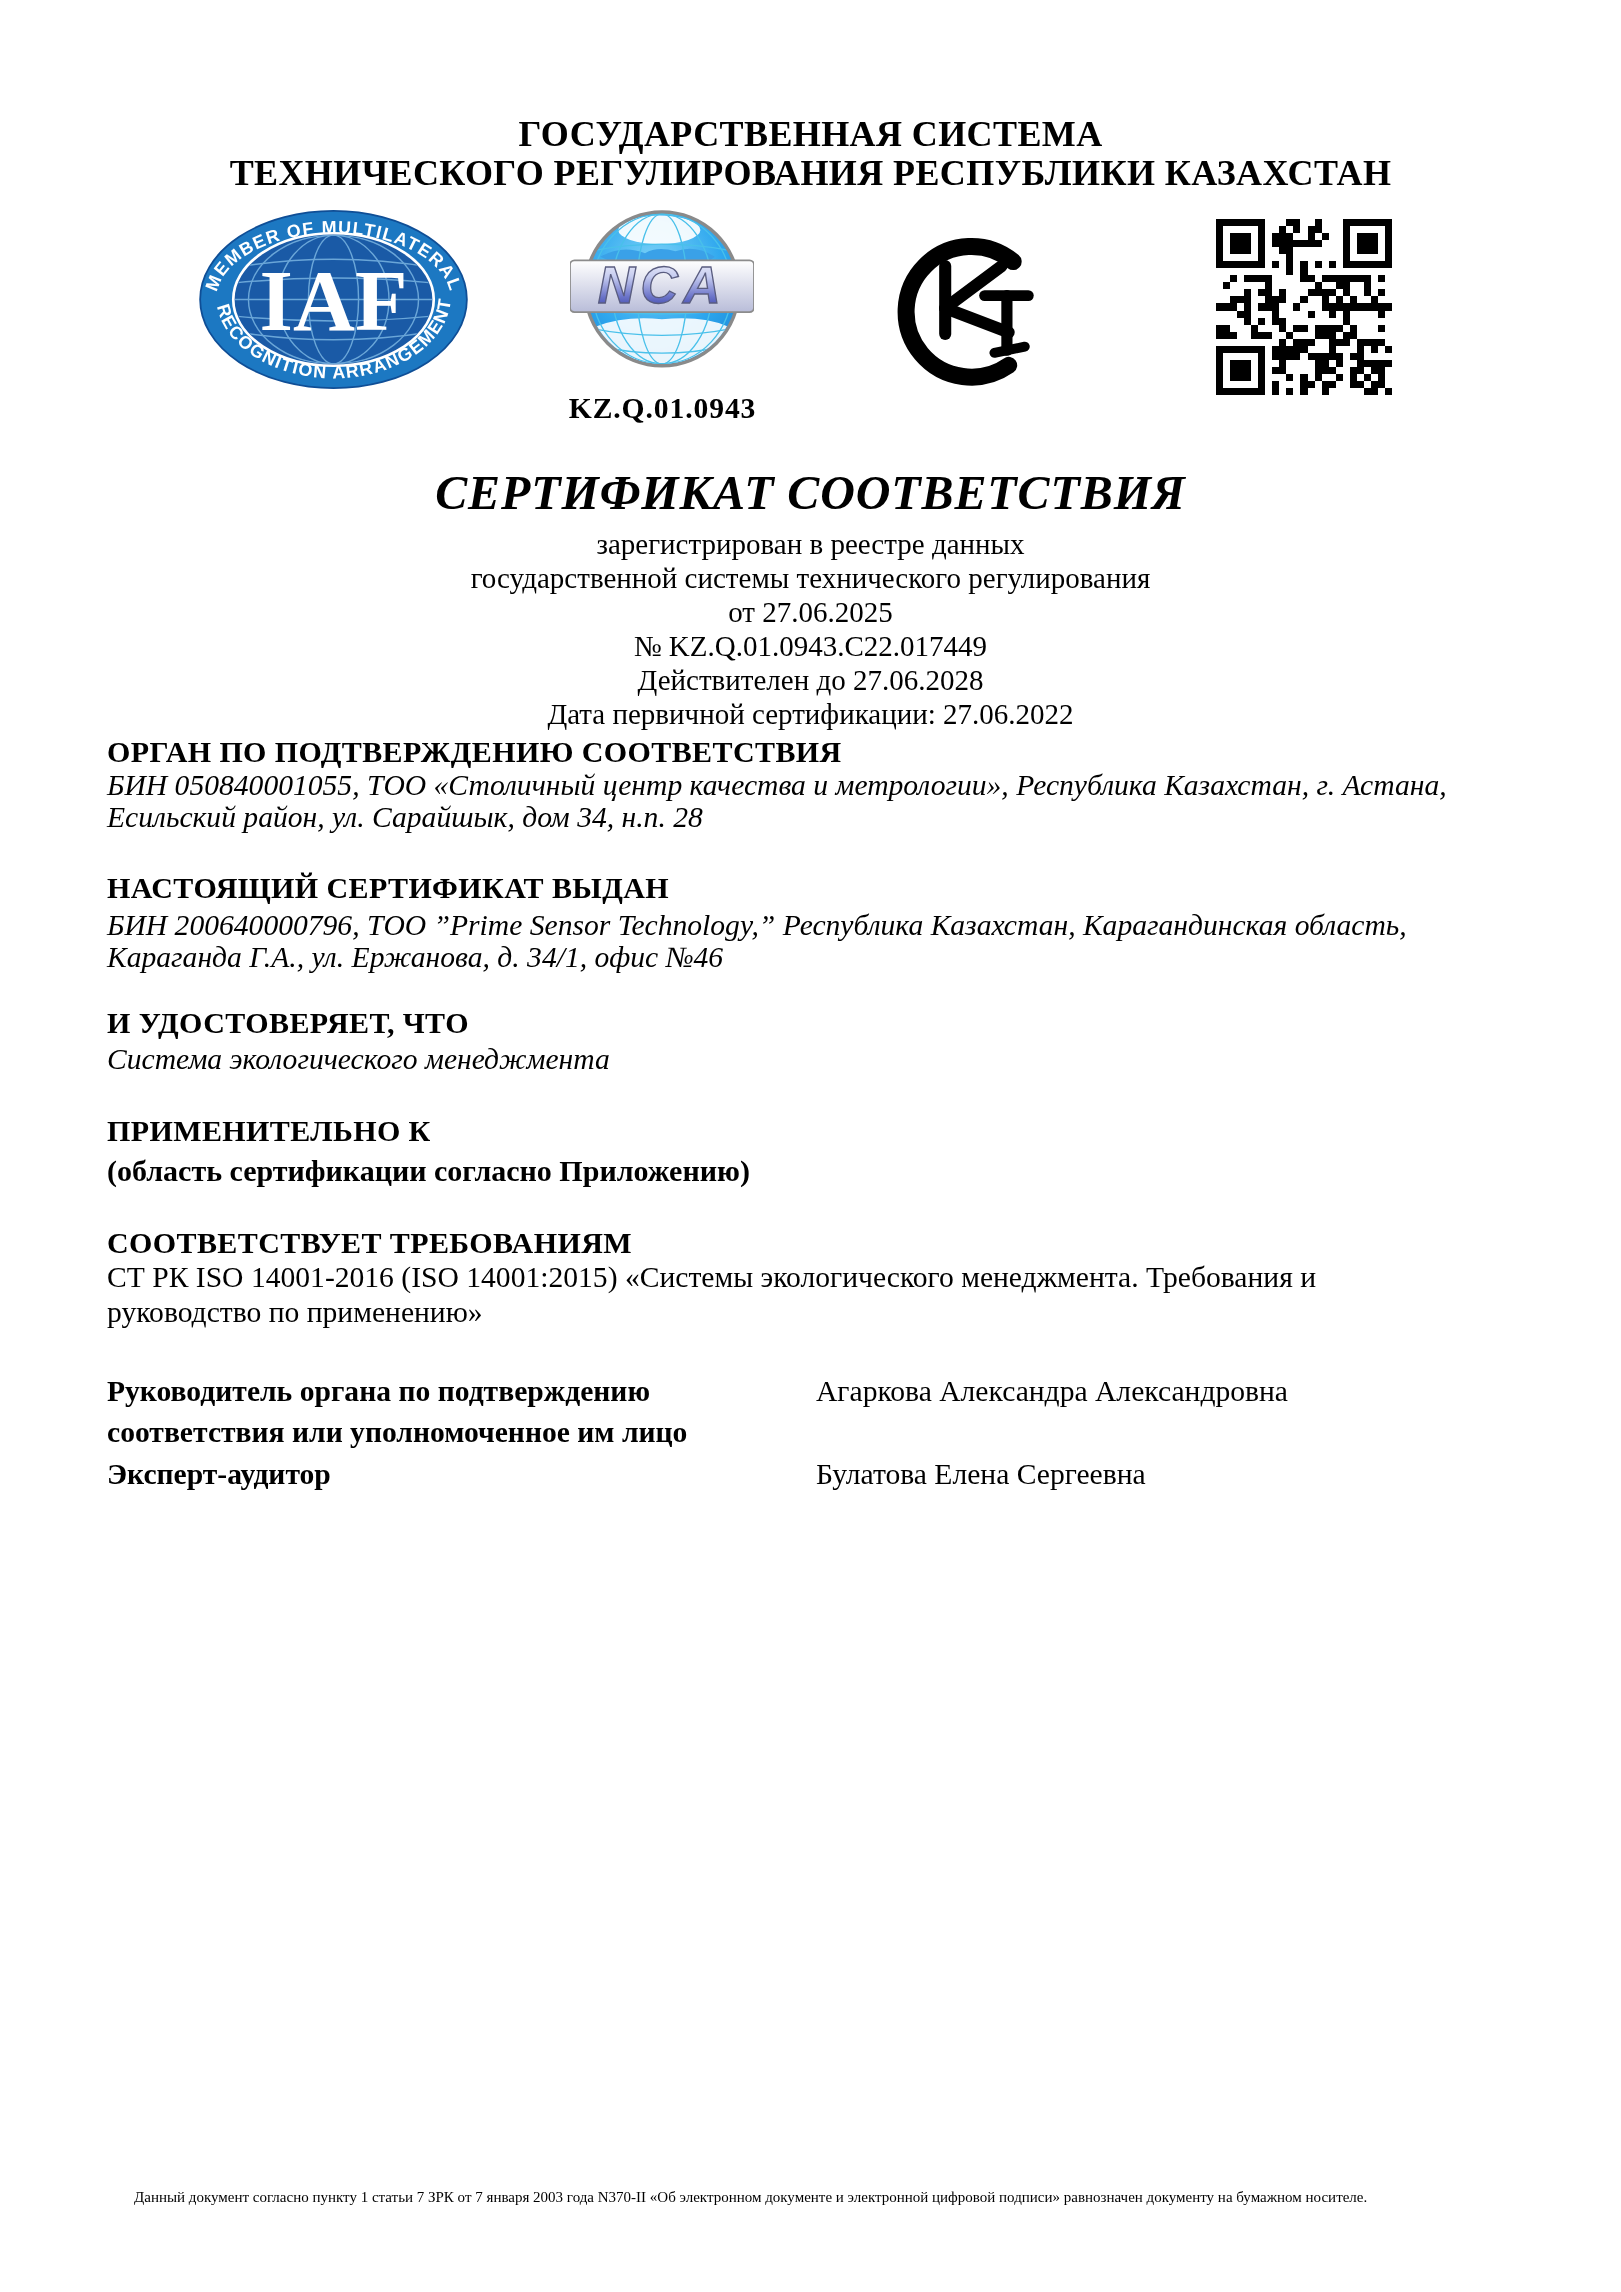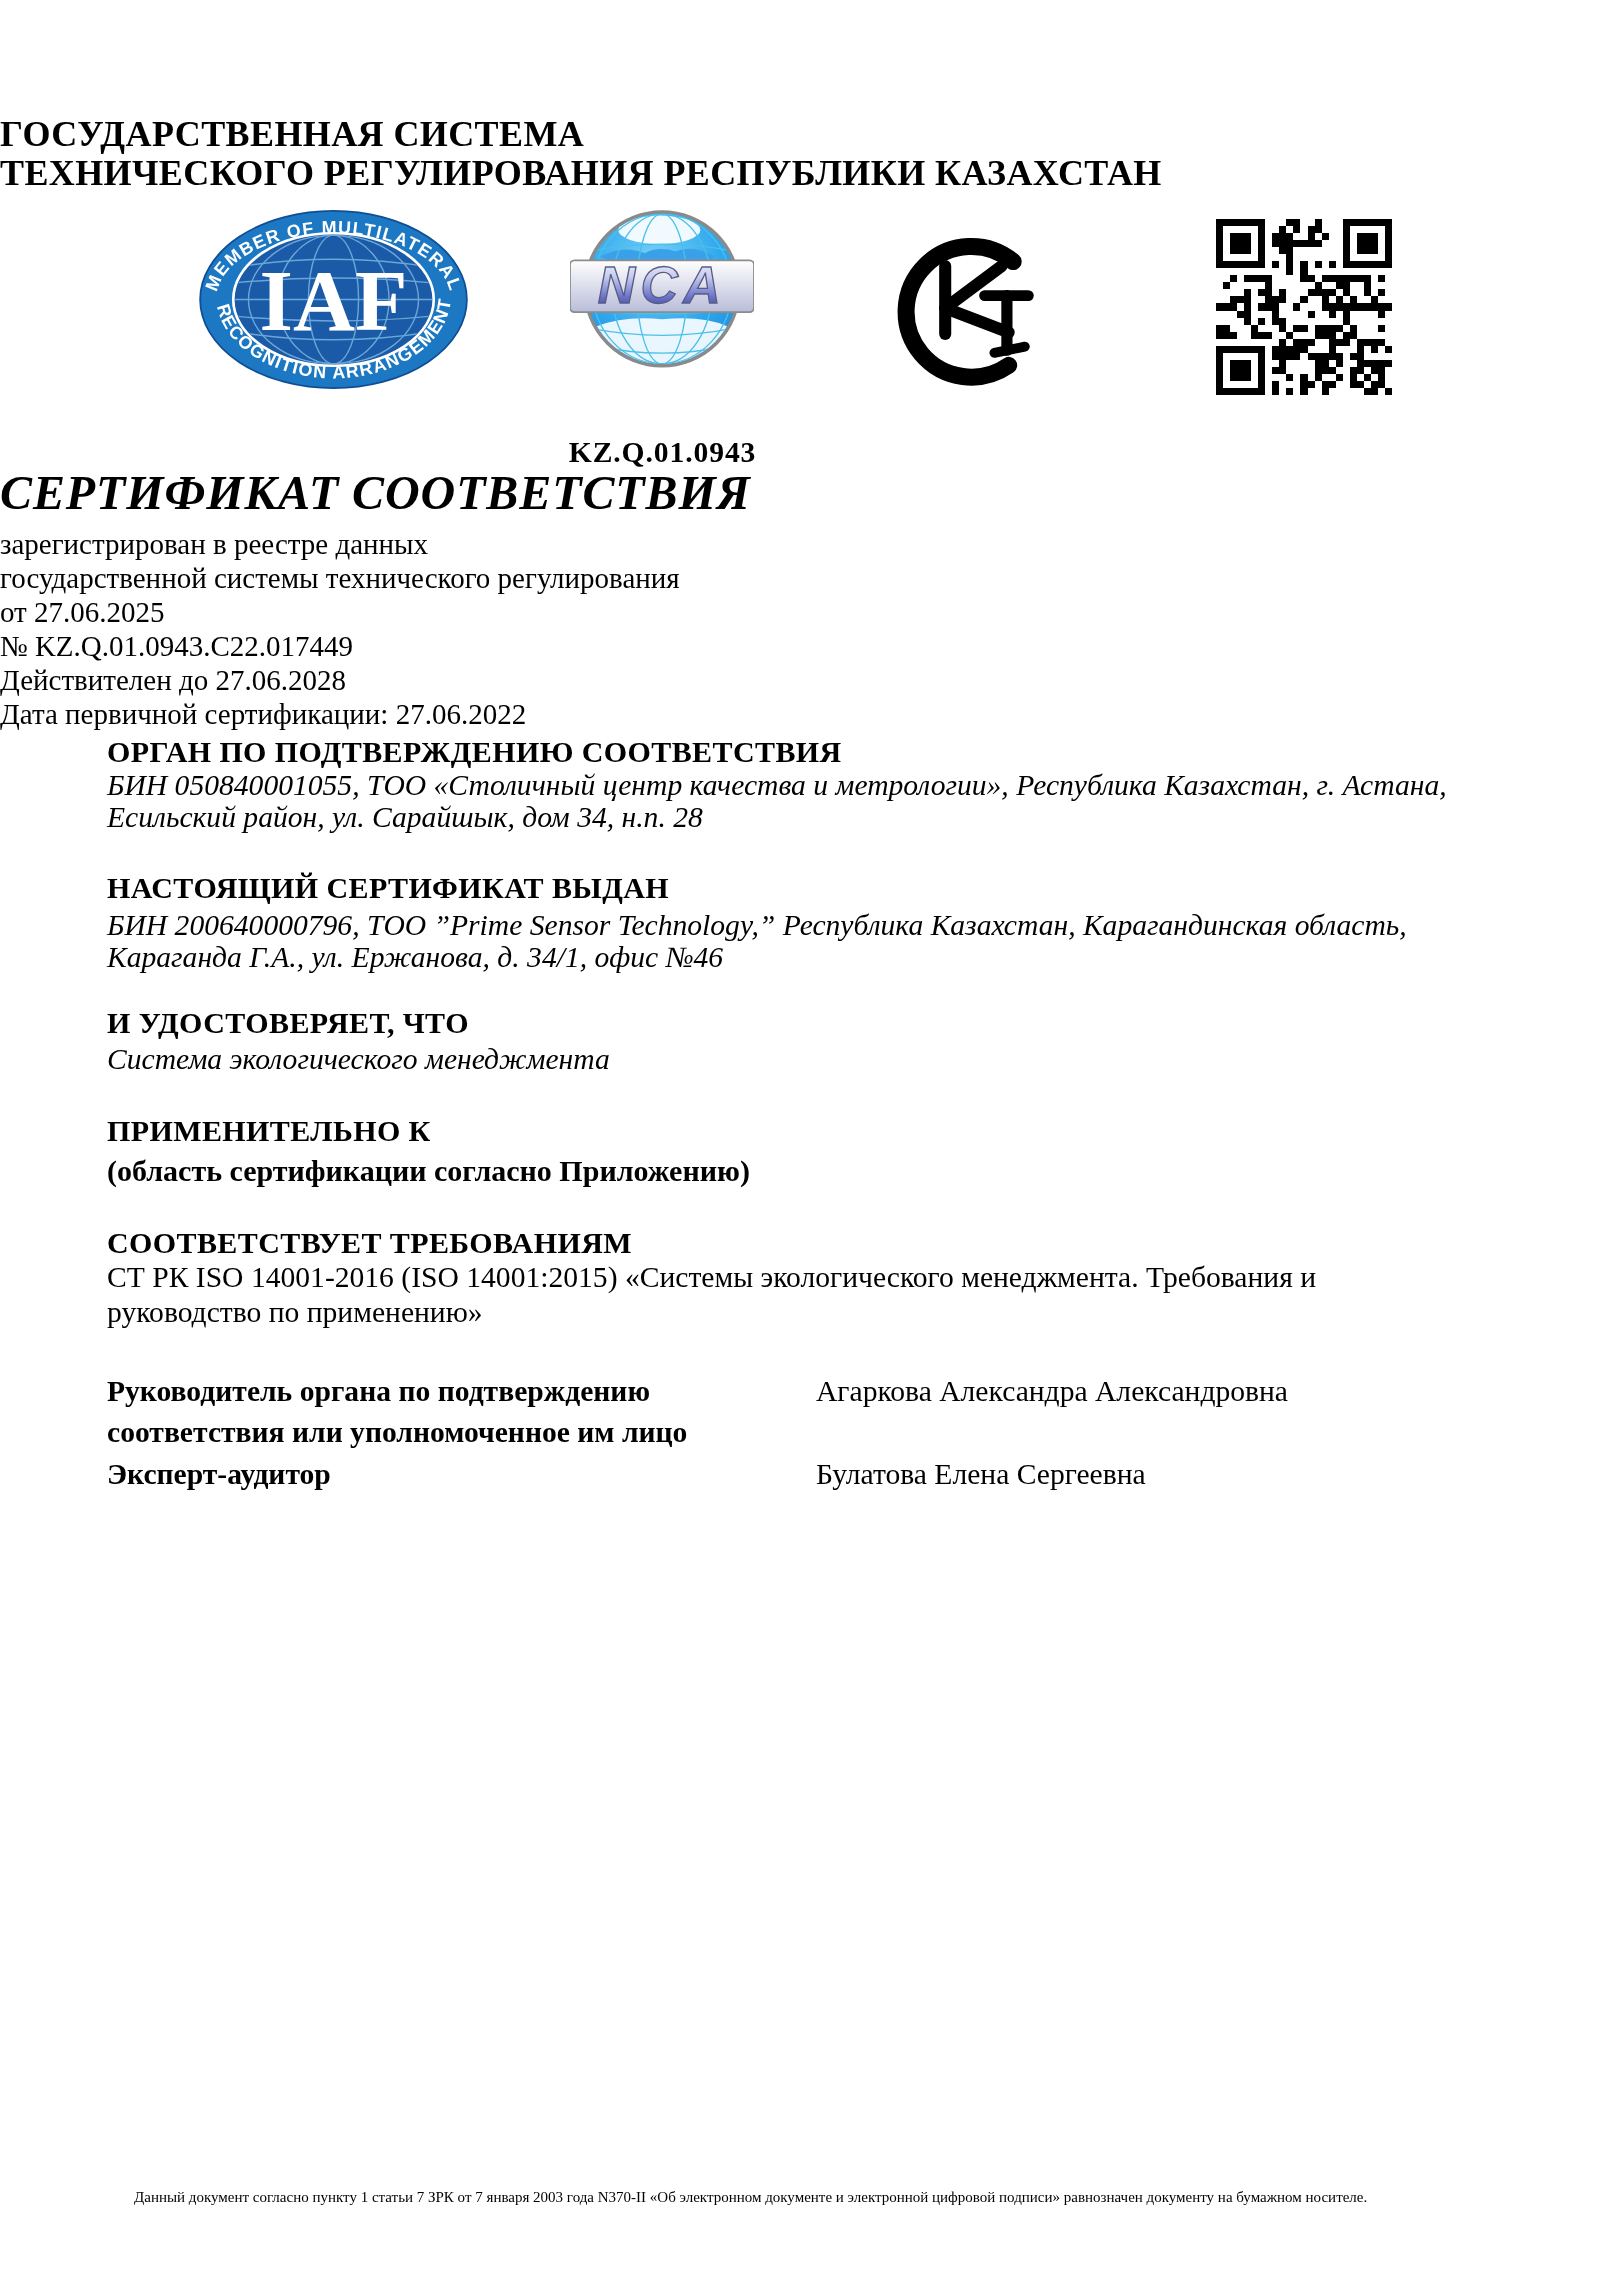--- a/index.html
+++ b/index.html
@@ -1,26 +1,26 @@
 <!DOCTYPE html>
 <html style="font-size:14.3px"><head>
 <meta charset="utf-8">
 <style>
   html,body{margin:0;padding:0;background:#ffffff;}
   .page{position:relative;width:1621px;height:2293px;background:#ffffff;overflow:hidden;
         font-family:"Liberation Serif",serif;color:#000;}
   .abs{position:absolute;}
-  .center{left:0;width:1621px;text-align:left;}
+  .center{left:0;width:1621px;text-align:center;}
   .hdr{font-weight:bold;font-size:36px;line-height:39px;letter-spacing:0.4px;}
   .title{font-weight:bold;font-size:48px;line-height:48px;letter-spacing:0.9px;font-style:italic;}
   .cline{font-size:29px;line-height:34px;}
   .sect-h{left:107px;width:1433px;font-weight:bold;font-size:30px;line-height:35px;letter-spacing:0.4px;}
   .sect-it{left:107px;width:1433px;font-style:italic;font-size:29.6px;line-height:32px;}
   .sect-plain{left:107px;width:1361px;font-size:29.6px;line-height:35px;}
-  .nca-num{font-weight:bold;font-size:29.6px;letter-spacing:0.9px;text-align:center;margin-top:44px;}
+  .nca-num{font-weight:bold;font-size:29.6px;letter-spacing:0.9px;text-align:center;}
   .sig-label{left:107px;width:591px;font-weight:bold;font-size:29.6px;line-height:41px;}
   .sig-name{left:816px;width:681px;font-size:29.6px;line-height:41px;}
   .footer{left:134px;width:1384px;font-size:15px;line-height:31px;}
   svg{display:block;}
 </style>
 </head>
 <body>
 
 <div class="page">
 

